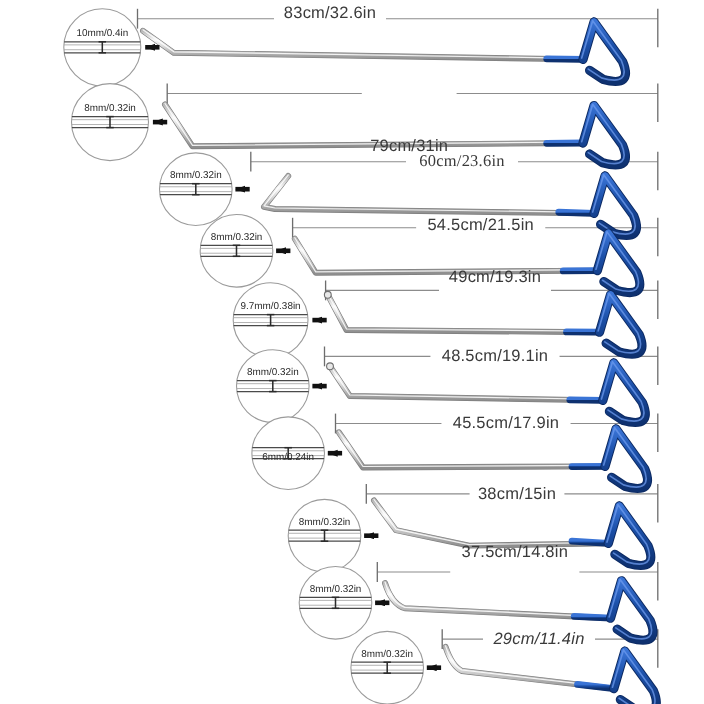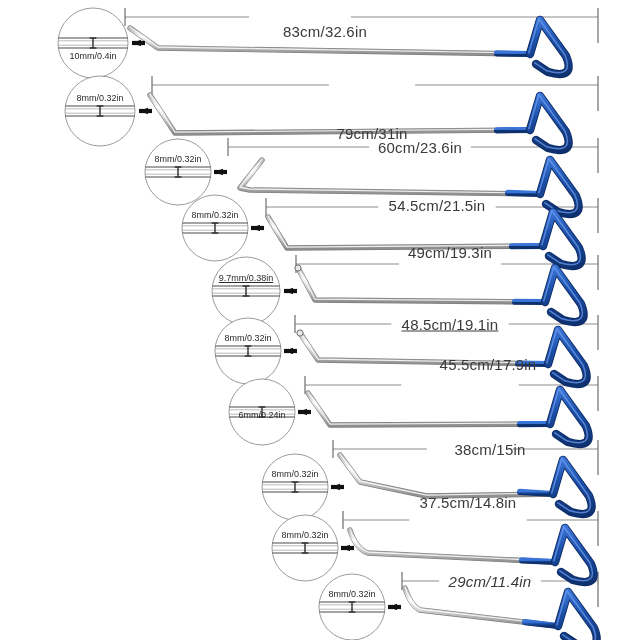--- a/index.html
+++ b/index.html
@@ -313,34 +313,34 @@
           <line x1="319.0734149963893" y1="609.2" x2="384.9265850036107" y2="609.2" stroke="#a8a8a8" stroke-width="0.8"></line>
           <line x1="319.38098713939985" y1="612" x2="384.61901286060015" y2="612" stroke="#4a4a4a" stroke-width="1.1"></line>
           <line x1="352" y1="602" x2="352" y2="612" stroke="#2b2b2b" stroke-width="1.4"></line>
           <line x1="348.6" y1="602" x2="355.4" y2="602" stroke="#2b2b2b" stroke-width="1.4"></line>
           <line x1="348.6" y1="612" x2="355.4" y2="612" stroke="#2b2b2b" stroke-width="1.4"></line>
           <line x1="401" y1="607" x2="388" y2="607" stroke="#111111" stroke-width="4.2" marker-end="url(#arrowHead)"></line>
         </g>
       </g>
   </svg>
   <div id="labels">
-      <div class="dim-label" style="left: 300px; top: 31px; margin-left: 25px;">83cm/32.6in</div>
+      <div class="dim-label" style="left: 300px; top: 12px;">83cm/32.6in</div>
       <div class="dim-label" style="left: 372px; top: 85px; margin-top: 48px;">79cm/31in</div>
-      <div class="dim-label" style="left: 420px; top: 147px;">60cm/23.6in</div>
+      <div class="dim-label" style="left: 420px; top: 147px; font-family: Liberation Serif, serif;">60cm/23.6in</div>
       <div class="dim-label" style="left: 437px; top: 205px;">54.5cm/21.5in</div>
       <div class="dim-label" style="left: 450px; top: 252px;">49cm/19.3in</div>
-      <div class="dim-label" style="left: 450px; top: 324px; text-decoration: underline;">48.5cm/19.1in</div>
-      <div class="dim-label" style="left: 460px; top: 364px; margin-left: 28px;">45.5cm/17.9in</div>
-      <div class="dim-label" style="left: 490px; top: 449px;">38cm/15in</div>
+      <div class="dim-label" style="left: 450px; top: 324px;">48.5cm/19.1in</div>
+      <div class="dim-label" style="left: 460px; top: 385px;">45.5cm/17.9in</div>
+      <div class="dim-label" style="left: 470px; top: 449px;">38cm/15in</div>
       <div class="dim-label" style="left: 468px; top: 502px;">37.5cm/14.8in</div>
       <div class="dim-label" style="left: 490px; top: 581px; font-style: italic;">29cm/11.4in</div>
-      <div class="callout-label" style="left: 93px; top: 30px; margin-top: 26px;">10mm/0.4in</div>
+      <div class="callout-label" style="left: 93px; top: 30px;">10mm/0.4in</div>
       <div class="callout-label" style="left: 100px; top: 98px;">8mm/0.32in</div>
       <div class="callout-label" style="left: 178px; top: 159px;">8mm/0.32in</div>
       <div class="callout-label" style="left: 215px; top: 215px;">8mm/0.32in</div>
-      <div class="callout-label" style="left: 246px; top: 278px; text-decoration: underline;">9.7mm/0.38in</div>
+      <div class="callout-label" style="left: 246px; top: 278px;">9.7mm/0.38in</div>
       <div class="callout-label" style="left: 248px; top: 338px;">8mm/0.32in</div>
       <div class="callout-label" style="left: 262px; top: 415px;">6mm/0.24in</div>
       <div class="callout-label" style="left: 295px; top: 474px;">8mm/0.32in</div>
       <div class="callout-label" style="left: 305px; top: 535px;">8mm/0.32in</div>
       <div class="callout-label" style="left: 352px; top: 594px;">8mm/0.32in</div>
     </div>
 </div>
 
 </body></html>

